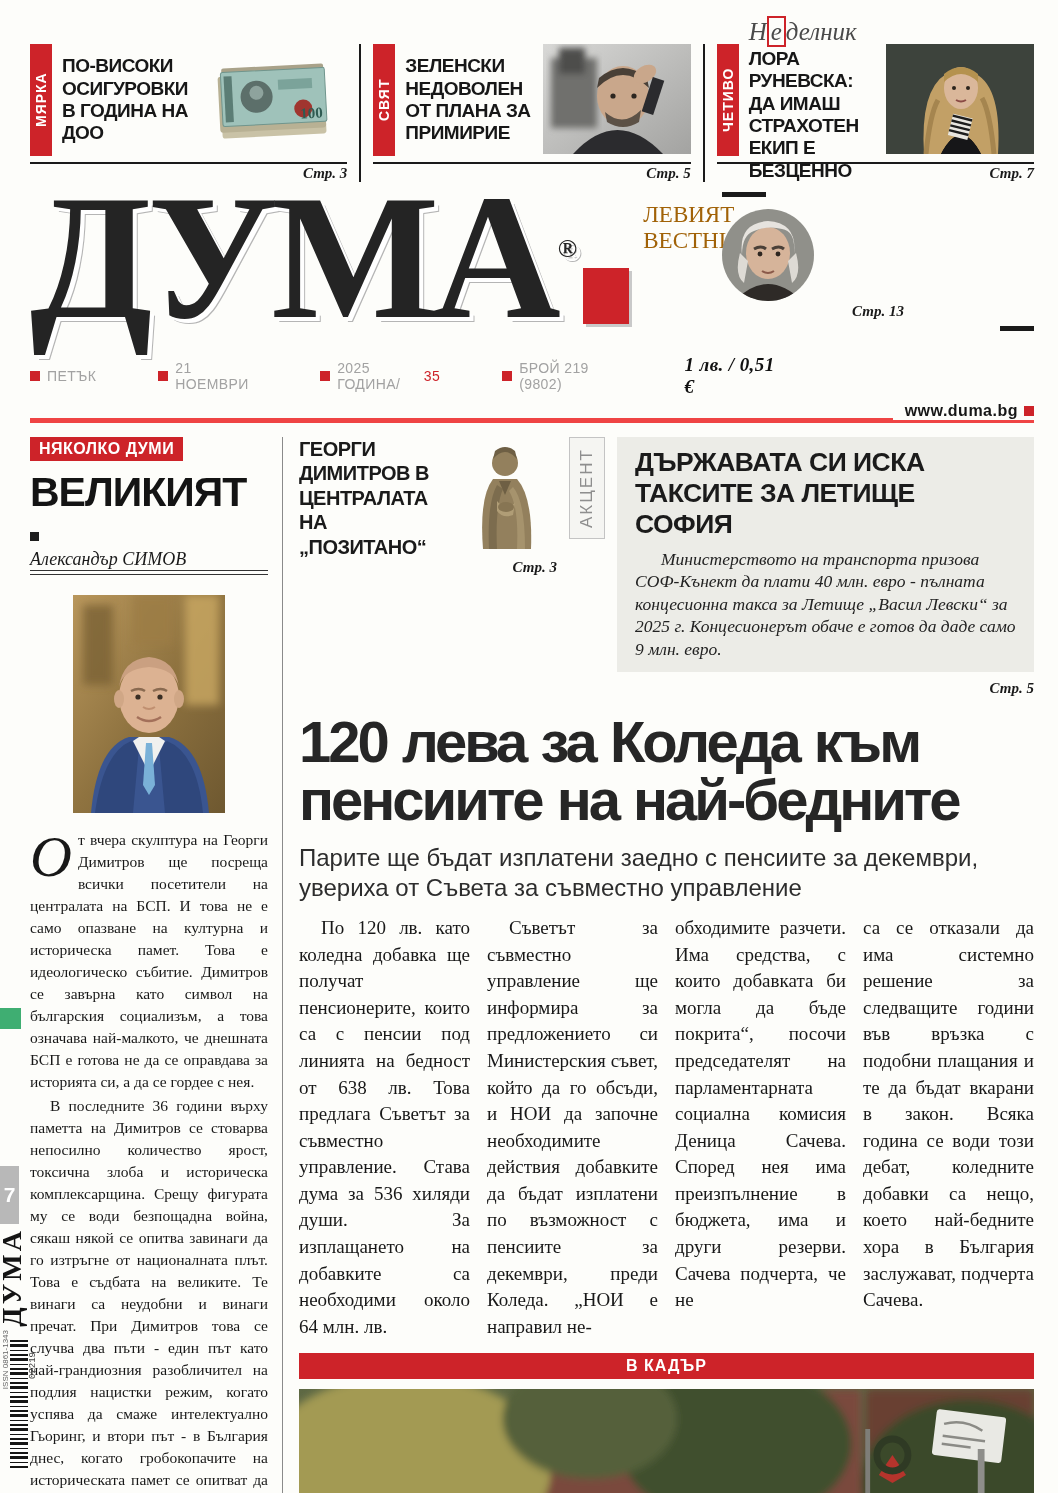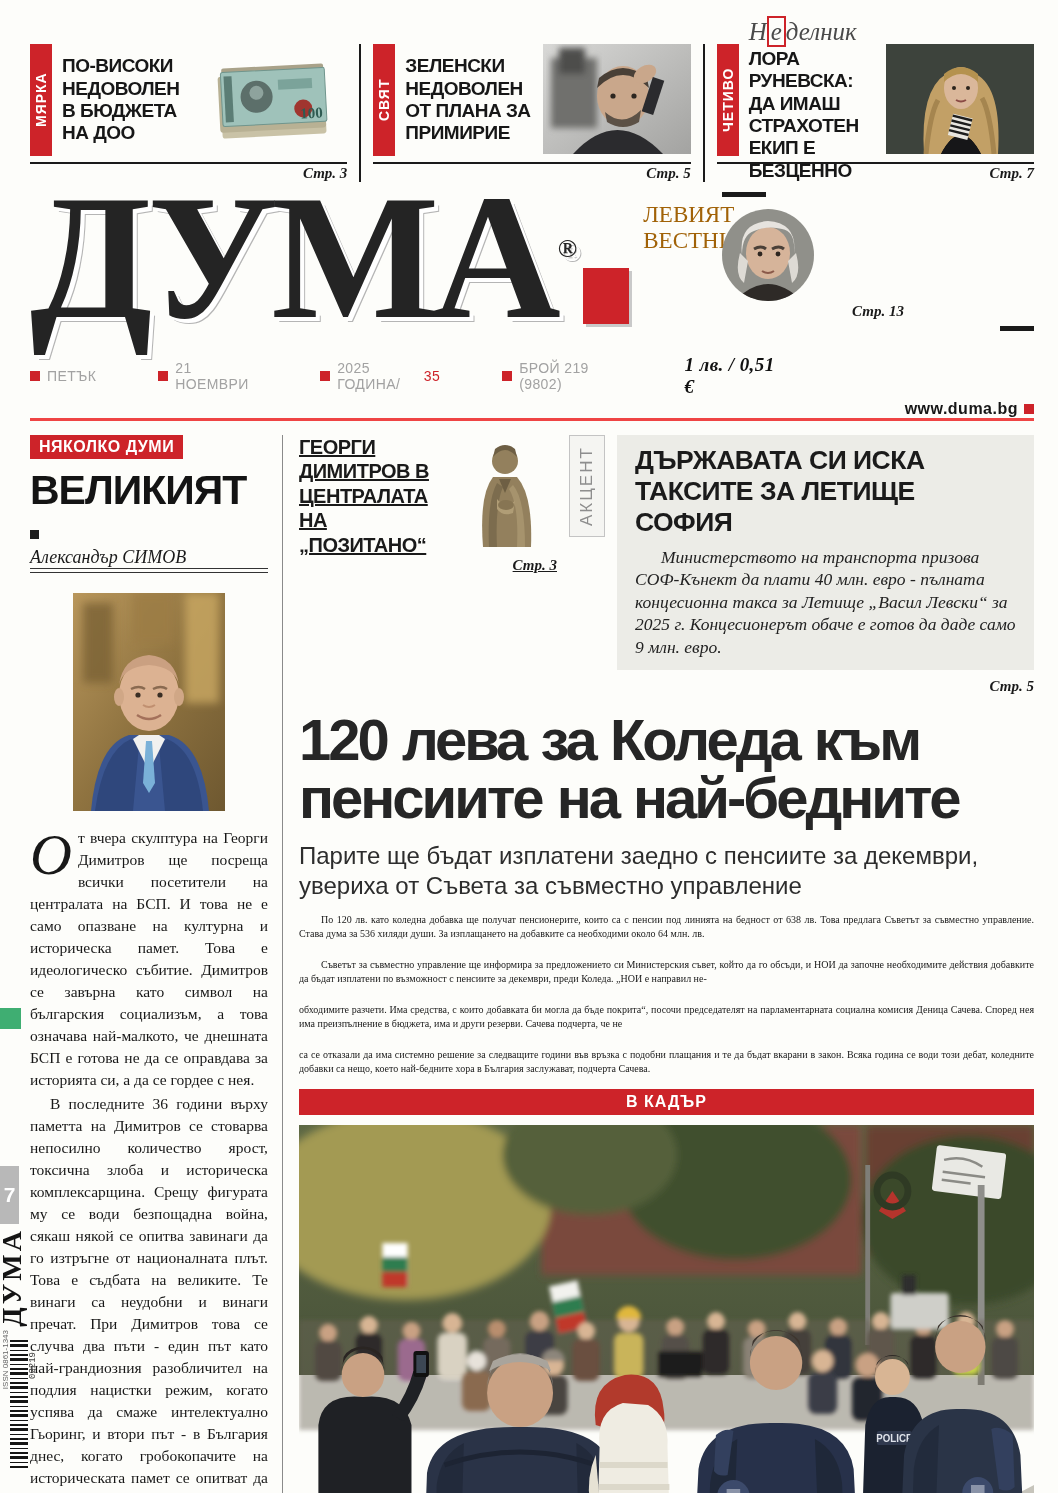--- a/index.html
+++ b/index.html
@@ -39,21 +39,21 @@
   .promo-page{text-align:center;font-style:italic;font-weight:bold;font-size:15px;margin-top:2px;}
   .promo-dash2{width:34px;height:5px;background:#1a1a1a;margin:6px 0 0 auto;}
   
   .dateline{display:flex;align-items:center;margin:8px 24px 0 30px;font-family:"Liberation Sans",sans-serif;
         font-size:14px;color:#a2a2a2;letter-spacing:0.4px;gap:8px;}
   .dl-item{display:flex;align-items:center;gap:7px;margin-right:54px;}
   .dl-sq{width:10px;height:10px;background:#cd2329;flex:none;}
   .dl-red{color:#cd2329;}
   .price{margin-left:auto;margin-right:255px;color:#111;font-weight:bold;font-style:italic;font-size:19px;
         font-family:"Liberation Serif",serif;}
-  .mast-rule{margin:20px 24px 0 30px;border-top:3px solid #ef4444;position:relative;}
+  .mast-rule{margin:20px 24px 0 30px;border-top:5px solid #ef4444;position:relative;}
   .website{position:absolute;right:0;top:-21px;background:#fdfdfa;padding-left:12px;
         font-family:"Liberation Sans",sans-serif;font-weight:bold;font-size:16px;letter-spacing:0.5px;color:#161616;}
   .website .dl-sq{display:inline-block;margin-left:6px;}
   
   .content{display:flex;margin:14px 24px 0 30px;}
   .sidebar{width:238px;flex:none;padding-right:14px;border-right:1px solid #8a8a8a;}
   .kicker{display:inline-block;background:#cd2329;color:#fff;font-family:"Liberation Sans",sans-serif;
         font-weight:bold;font-size:16px;padding:3px 9px;letter-spacing:0.5px;}
   .op-title{font-family:"Liberation Sans",sans-serif;font-weight:800;font-size:41px;letter-spacing:-1px;
         margin-top:8px;color:#141414;}
@@ -74,59 +74,59 @@
         font-weight:bold;font-size:28px;letter-spacing:3px;color:#141414;}
   .edge-issn{position:absolute;left:1px;top:1330px;writing-mode:vertical-rl;transform:rotate(180deg);
         font-family:"Liberation Sans",sans-serif;font-size:8px;color:#666;}
   .edge-barcode{position:absolute;left:10px;top:1340px;width:18px;height:130px;
         background:repeating-linear-gradient(to bottom,#161616 0 2px,#fff 2px 4px,#161616 4px 7px,#fff 7px 10px,#161616 10px 11px,#fff 11px 14px);}
   .edge-digits{position:absolute;left:28px;top:1352px;writing-mode:vertical-rl;transform:rotate(180deg);
         font-family:"Liberation Mono",monospace;font-size:9px;color:#444;}
   
   .main{flex:1;padding-left:16px;display:flex;flex-direction:column;}
   .row1{display:flex;gap:12px;}
-  .dim-teaser{width:258px;flex:none;text-decoration:underline;}
+  .dim-teaser{width:258px;flex:none;}
   .dim-inner{display:flex;gap:6px;}
   .dim-title{font-family:"Liberation Sans",sans-serif;font-weight:800;font-size:20px;line-height:1.22;
         letter-spacing:-0.5px;flex:1;align-self:center;}
   .dim-img{width:104px;height:112px;flex:none;}
   .dim-img svg{width:100%;height:100%;display:block;}
   .dim-page{text-align:right;font-style:italic;font-weight:bold;font-size:15px;}
   .akcent-label{width:34px;height:100px;flex:none;border:1px solid #c4c4c4;background:#f5f5f2;color:#8e8e8e;
         writing-mode:vertical-rl;transform:rotate(180deg);display:flex;align-items:center;justify-content:center;
         font-family:"Liberation Sans",sans-serif;font-size:17px;letter-spacing:2px;align-self:flex-start;}
   .akcent-col{flex:1;display:flex;flex-direction:column;}
   .akcent-box{background:#ececе7;background-color:#ececе7;background:#ececE7;}
   .akcent-box{background:#ecece7;padding:10px 18px 12px;}
   .akcent-title{font-family:"Liberation Sans",sans-serif;font-weight:800;font-size:26.5px;letter-spacing:-0.5px;
         color:#1b1b1b;}
   .akcent-summary{font-style:italic;font-size:17.5px;line-height:1.28;margin-top:8px;text-indent:26px;color:#222;}
   .akcent-page{text-align:right;font-style:italic;font-weight:bold;font-size:15px;margin-top:8px;}
   .headline{font-family:"Liberation Sans",sans-serif;font-weight:800;font-size:58px;line-height:1.0;
         letter-spacing:-3px;color:#262626;margin-top:16px;word-spacing:2px;}
   .subhead{font-family:"Liberation Sans",sans-serif;font-size:24px;line-height:1.25;color:#2d2d2d;
         margin:14px 0 12px;max-width:700px;}
-  .columns{display:flex;gap:17px;font-size:10px;line-height:1.4;text-align:justify;color:#181818;flex-direction:column;}
+  .columns{display:flex;gap:17px;font-size:19px;line-height:1.4;text-align:justify;color:#181818;}
   .columns p{flex:1;margin:0;}
   .columns p.ind{text-indent:22px;}
   .vkadar{background:#cd2329;color:#fff;text-align:center;font-family:"Liberation Sans",sans-serif;
         font-weight:bold;font-size:16px;letter-spacing:1px;padding:4px 0;margin:13px 0 10px;}
   .photo{width:100%;height:458px;display:block;}
 </style>
 </head>
 <body>
 
 <div class="page">
 
   <div class="top-strip">
 
     <div class="teaser">
       <div class="teaser-main">
         <span class="vtag">МЯРКА</span>
-        <div class="teaser-title">ПО-ВИСОКИ НЕДОВОЛЕН В БЮДЖЕТА НА ДОО</div>
+        <div class="teaser-title">ПО-ВИСОКИ ОСИГУРОВКИ В ГОДИНА НА ДОО</div>
         <div class="teaser-img">
           <svg viewBox="0 0 148 110">
             <rect width="148" height="110" fill="#fdfdfa"></rect>
             <g transform="rotate(-3 74 60)">
               <rect x="22" y="34" width="104" height="58" rx="3" fill="#c9c2a6"></rect>
               <rect x="20" y="30" width="106" height="56" rx="3" fill="#b8b194"></rect>
               <rect x="24" y="22" width="102" height="16" rx="2" fill="#a9a289"></rect>
               <rect x="23" y="26" width="104" height="54" rx="2" fill="#9fc2ba" stroke="#70958d" stroke-width="1"></rect>
               <circle cx="58" cy="52" r="16" fill="#5c6f6a"></circle>
               <circle cx="58" cy="48" r="7" fill="#8ea39d"></circle>

